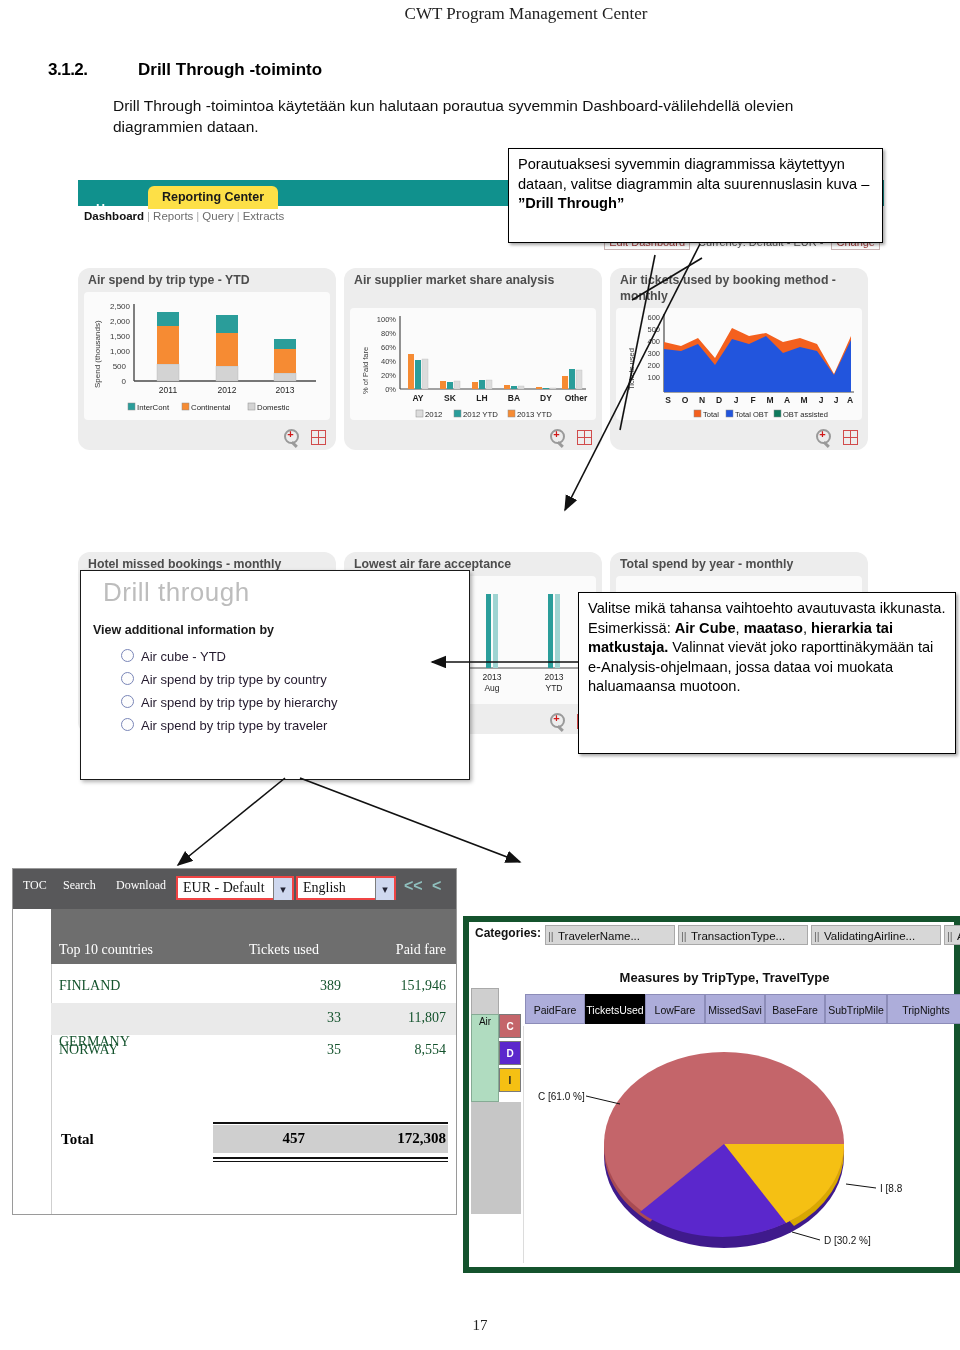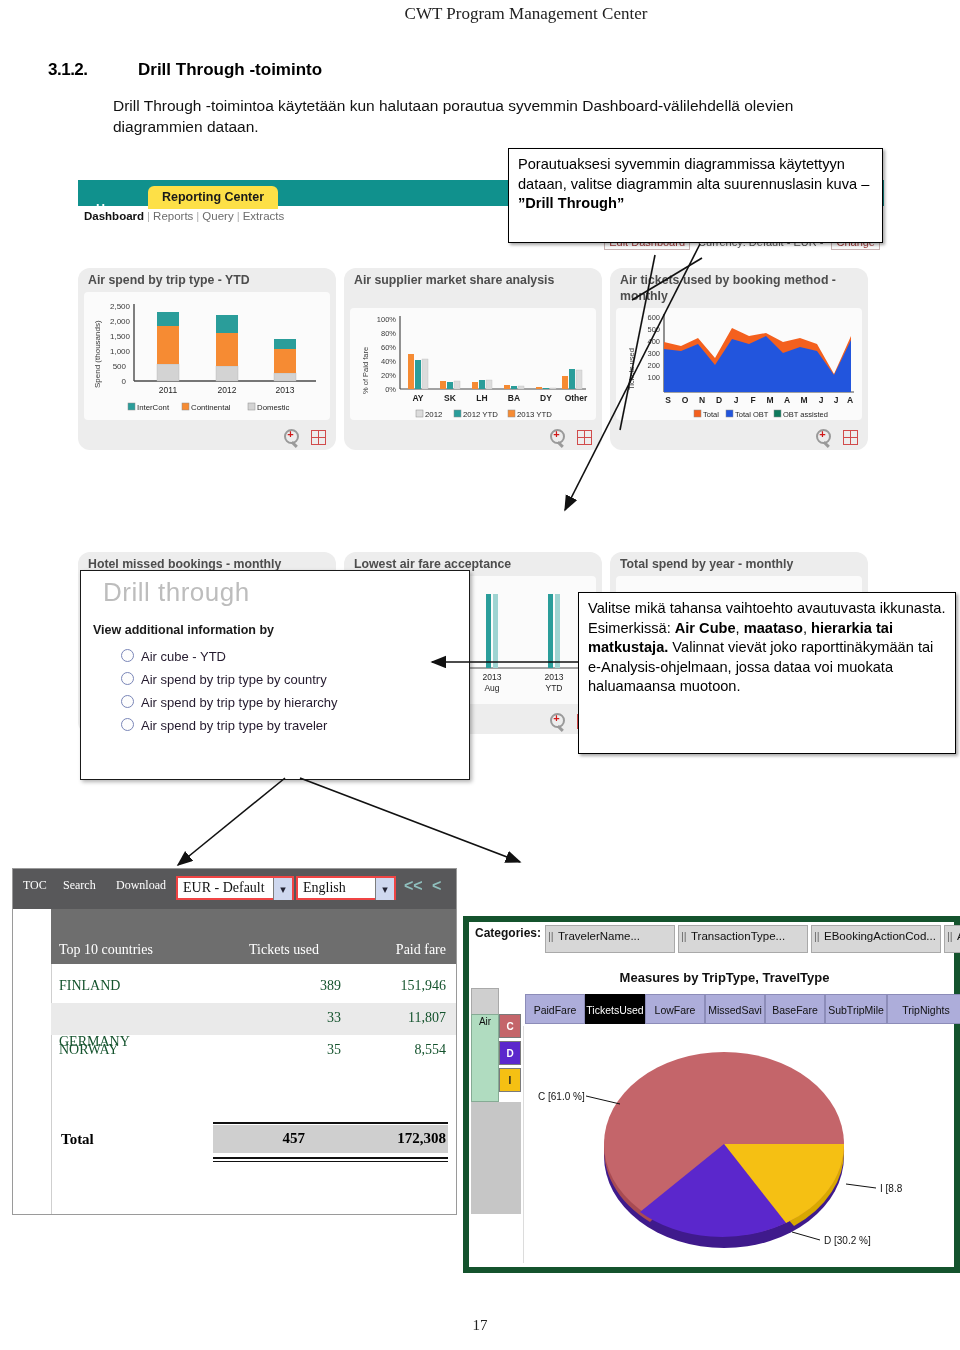--- a/index.html
+++ b/index.html
@@ -85,21 +85,21 @@
   #report-sidebar{position:absolute;top:40px;left:0;width:38px;bottom:0;background:#ffffff;border-right:1px solid #cfcfcf;}
 
   .rrow{position:absolute;left:38px;right:0;height:32px;}
   .rrow.alt{background:#eaeaea;}
   .rcell{position:absolute;font-size:14px;font-family:"Liberation Serif",serif;color:#14532d;top:7px;}
   .rcell.num{text-align:right;}
 
   
   #ea-win{top:868px;left:463px;width:485px;height:345px;background:#ffffff;border:6px solid #14532d;margin-top:48px;}
   .ea-catrow{position:absolute;left:30px;height:22px;}
-  .ea-chip{position:absolute;height:28px;line-height:20px;background:#d7d7d7;border:1px solid #a9a9a9;
+  .ea-chip{position:absolute;height:20px;line-height:20px;background:#d7d7d7;border:1px solid #a9a9a9;
     font-size:11.5px;color:#111;padding-left:12px;box-sizing:border-box;white-space:nowrap;overflow:hidden;}
   .ea-chip:before{content:"||";position:absolute;left:2px;top:0;color:#6a6a6a;font-size:11px;}
   #ea-catlabel{position:absolute;left:6px;top:4px;font-size:12px;font-weight:bold;color:#111;}
   #ea-measures-title{position:absolute;left:30px;right:4px;top:48px;height:20px;text-align:center;
     font-size:13px;font-weight:bold;color:#111;}
   .ea-measure{position:absolute;top:72px;height:30px;line-height:30px;background:#adadda;
     border:1px solid #8c8cb8;font-size:10.5px;color:#111;text-align:center;box-sizing:border-box;}
   .ea-measure.sel{background:#000000;color:#ffffff;border-color:#000;}
   #ea-dimcol{position:absolute;left:2px;top:66px;width:26px;height:112px;background:#cfcfcf;border:1px solid #a9a9a9;}
   #ea-air{position:absolute;left:2px;top:92px;width:26px;height:86px;background:#b0dcc0;border:1px solid #86ab95;
@@ -453,21 +453,21 @@
   <div class="abs" style="left:200px;top:288px;right:8px;height:2px;background:#111;"></div>
   <div class="abs" style="left:200px;top:292px;right:8px;height:1px;background:#111;"></div>
 </div>
 
 <div class="abs" id="ea-win">
   <div id="ea-catlabel">Categories:</div>
 
   <div class="ea-catrow" style="top:3px;left:76px;right:2px;">
     <div class="ea-chip" style="left:0;width:130px;">TravelerName...</div>
     <div class="ea-chip" style="left:133px;width:130px;">TransactionType...</div>
-    <div class="ea-chip" style="left:266px;width:130px;">EBookingActionCod...</div>
+    <div class="ea-chip" style="left:266px;width:130px;">ValidatingAirline...</div>
     <div class="ea-chip" style="left:399px;width:40px;">A</div>
   </div>
 
   <div id="ea-measures-title">Measures by TripType, TravelType</div>
 
   <div class="ea-measure" style="left:56px;width:60px;">PaidFare</div>
   <div class="ea-measure sel" style="left:116px;width:60px;">TicketsUsed</div>
   <div class="ea-measure" style="left:176px;width:60px;">LowFare</div>
   <div class="ea-measure" style="left:236px;width:60px;">MissedSavi</div>
   <div class="ea-measure" style="left:296px;width:60px;">BaseFare</div>

